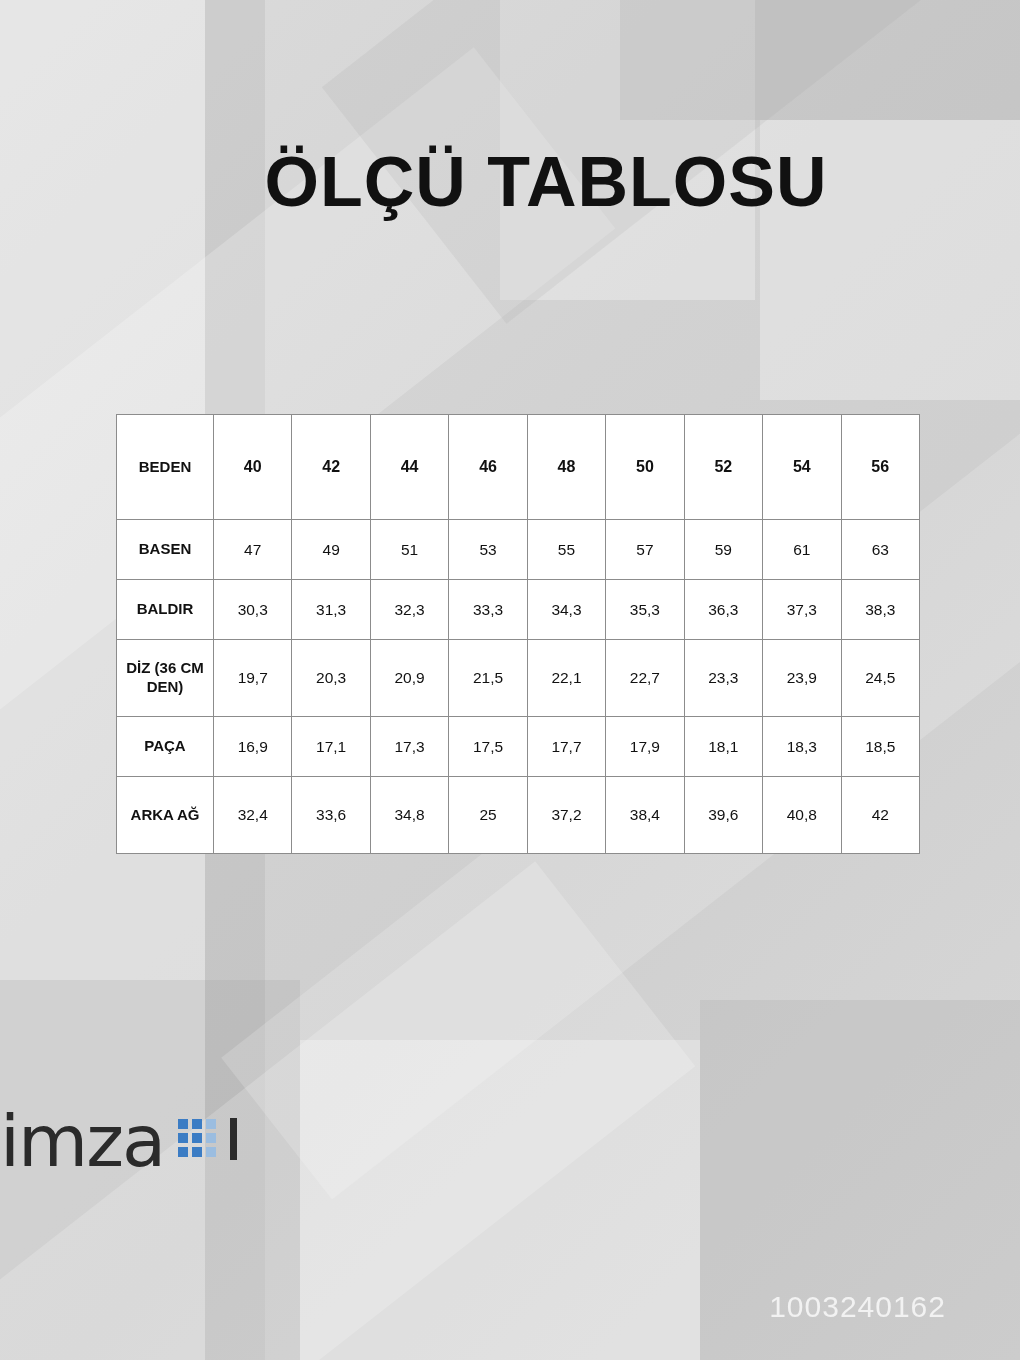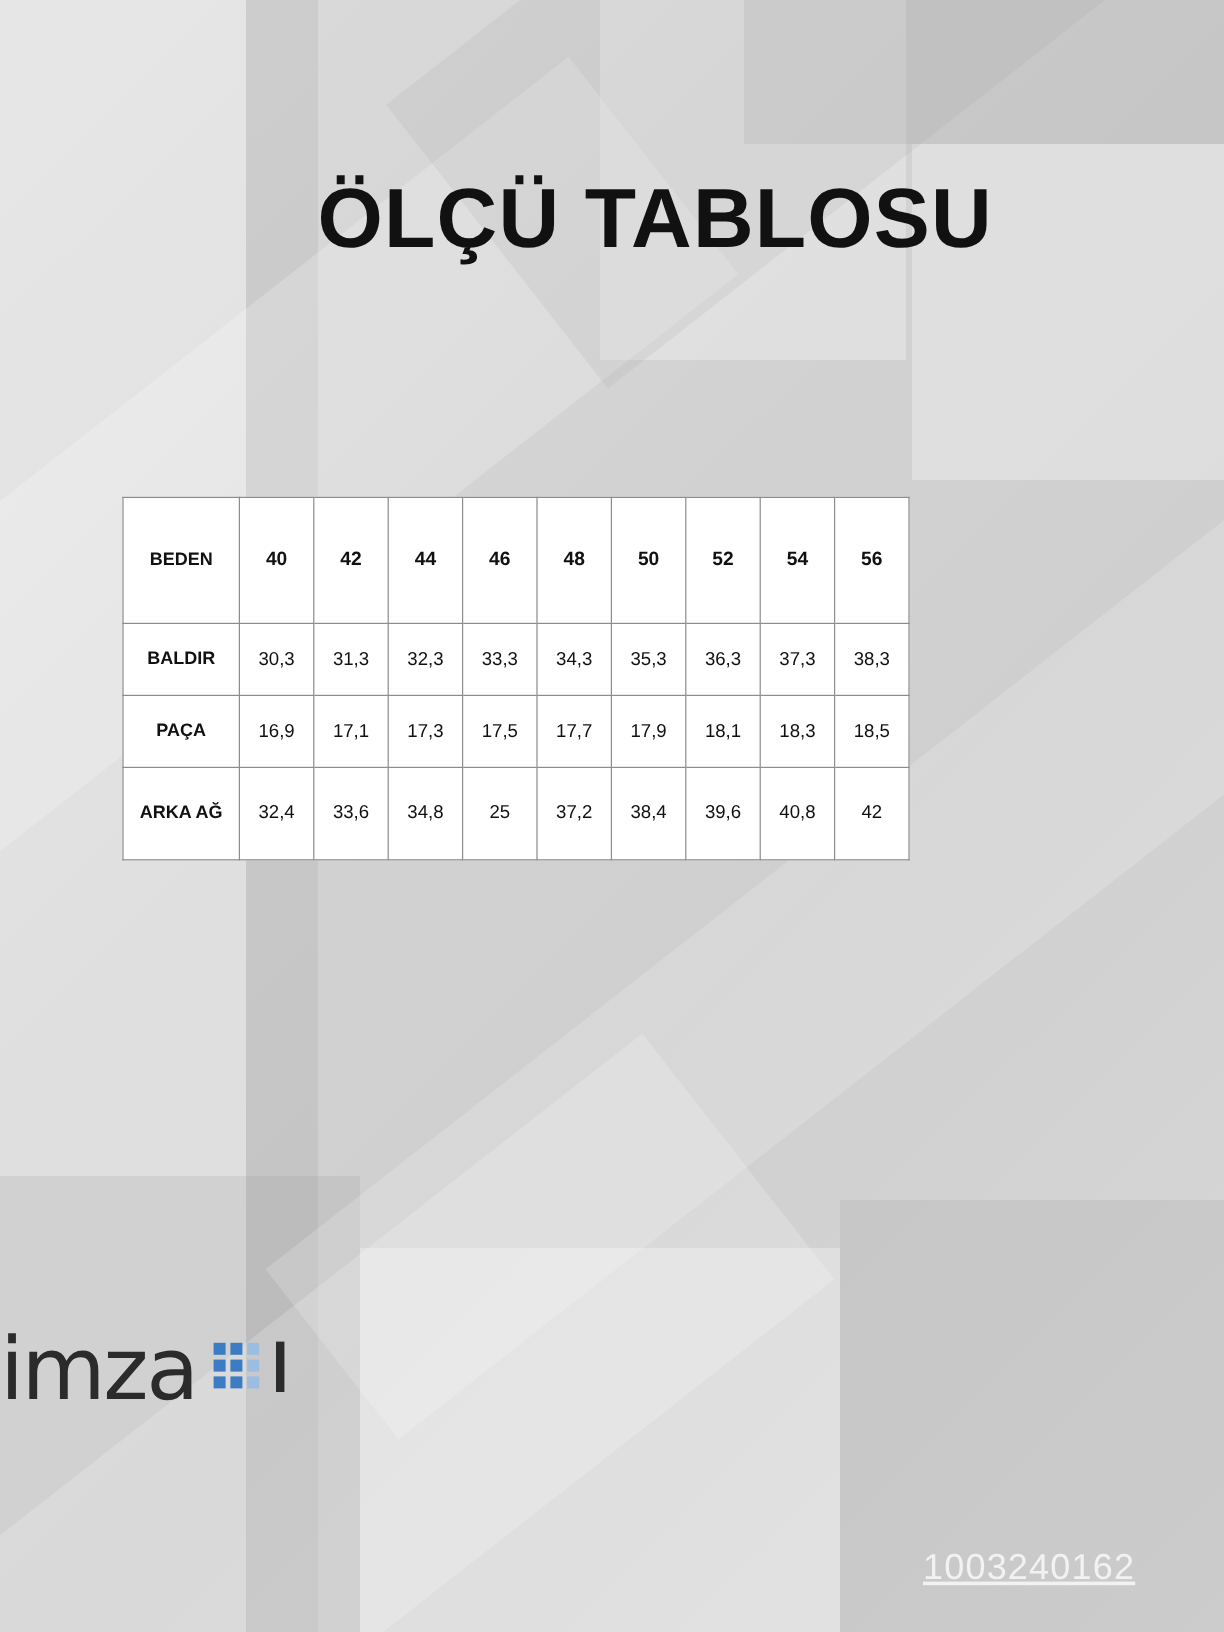--- a/index.html
+++ b/index.html
@@ -45,23 +45,23 @@
     font-weight: bold;
     letter-spacing: 1px;
     color: #111;
     z-index: 5;
     margin-left: 36px;
   }
 
   
   .table-wrap {
     position: absolute;
-    left: 102px;
+    left: 116px;
     top: 414px;
-    width: 656px;
+    width: 804px;
     z-index: 5;
   }
   table.size-table {
     border-collapse: collapse;
     width: 100%;
     background: #fff;
     table-layout: fixed;
   }
   table.size-table td, table.size-table th {
     border: 1px solid #8c8c8c;
@@ -139,21 +139,20 @@
   
   .product-code {
     position: absolute;
     right: 74px;
     bottom: 36px;
     font-size: 30px;
     color: #f2f2f2;
     letter-spacing: 1px;
     font-weight: normal;
     z-index: 5;
-    text-decoration: underline;
   }
 </style>
 </head>
 <body>
 
 <div class="bg">
   <div class="bg-band" style="left:0; top:0; width:205px; height:1360px;"></div>
   <div class="bg-band dark" style="left:205px; top:0; width:60px; height:1360px;"></div>
   <div class="bg-band" style="left:500px; top:0; width:255px; height:300px;"></div>
   <div class="bg-band dark" style="left:620px; top:0; width:400px; height:120px;"></div>
@@ -180,30 +179,54 @@
         <th>46</th>
         <th>48</th>
         <th>50</th>
         <th>52</th>
         <th>54</th>
         <th>56</th>
       </tr>
     </thead>
     <tbody>
       <tr>
+        <td class="rowhead">BASEN</td>
+        <td>47</td>
+        <td>49</td>
+        <td>51</td>
+        <td>53</td>
+        <td>55</td>
+        <td>57</td>
+        <td>59</td>
+        <td>61</td>
+        <td>63</td>
+      </tr>
+      <tr>
         <td class="rowhead">BALDIR</td>
         <td>30,3</td>
         <td>31,3</td>
         <td>32,3</td>
         <td>33,3</td>
         <td>34,3</td>
         <td>35,3</td>
         <td>36,3</td>
         <td>37,3</td>
         <td>38,3</td>
+      </tr>
+      <tr class="tall">
+        <td class="rowhead">DİZ (36 CM DEN)</td>
+        <td>19,7</td>
+        <td>20,3</td>
+        <td>20,9</td>
+        <td>21,5</td>
+        <td>22,1</td>
+        <td>22,7</td>
+        <td>23,3</td>
+        <td>23,9</td>
+        <td>24,5</td>
       </tr>
       <tr>
         <td class="rowhead">PAÇA</td>
         <td>16,9</td>
         <td>17,1</td>
         <td>17,3</td>
         <td>17,5</td>
         <td>17,7</td>
         <td>17,9</td>
         <td>18,1</td>

